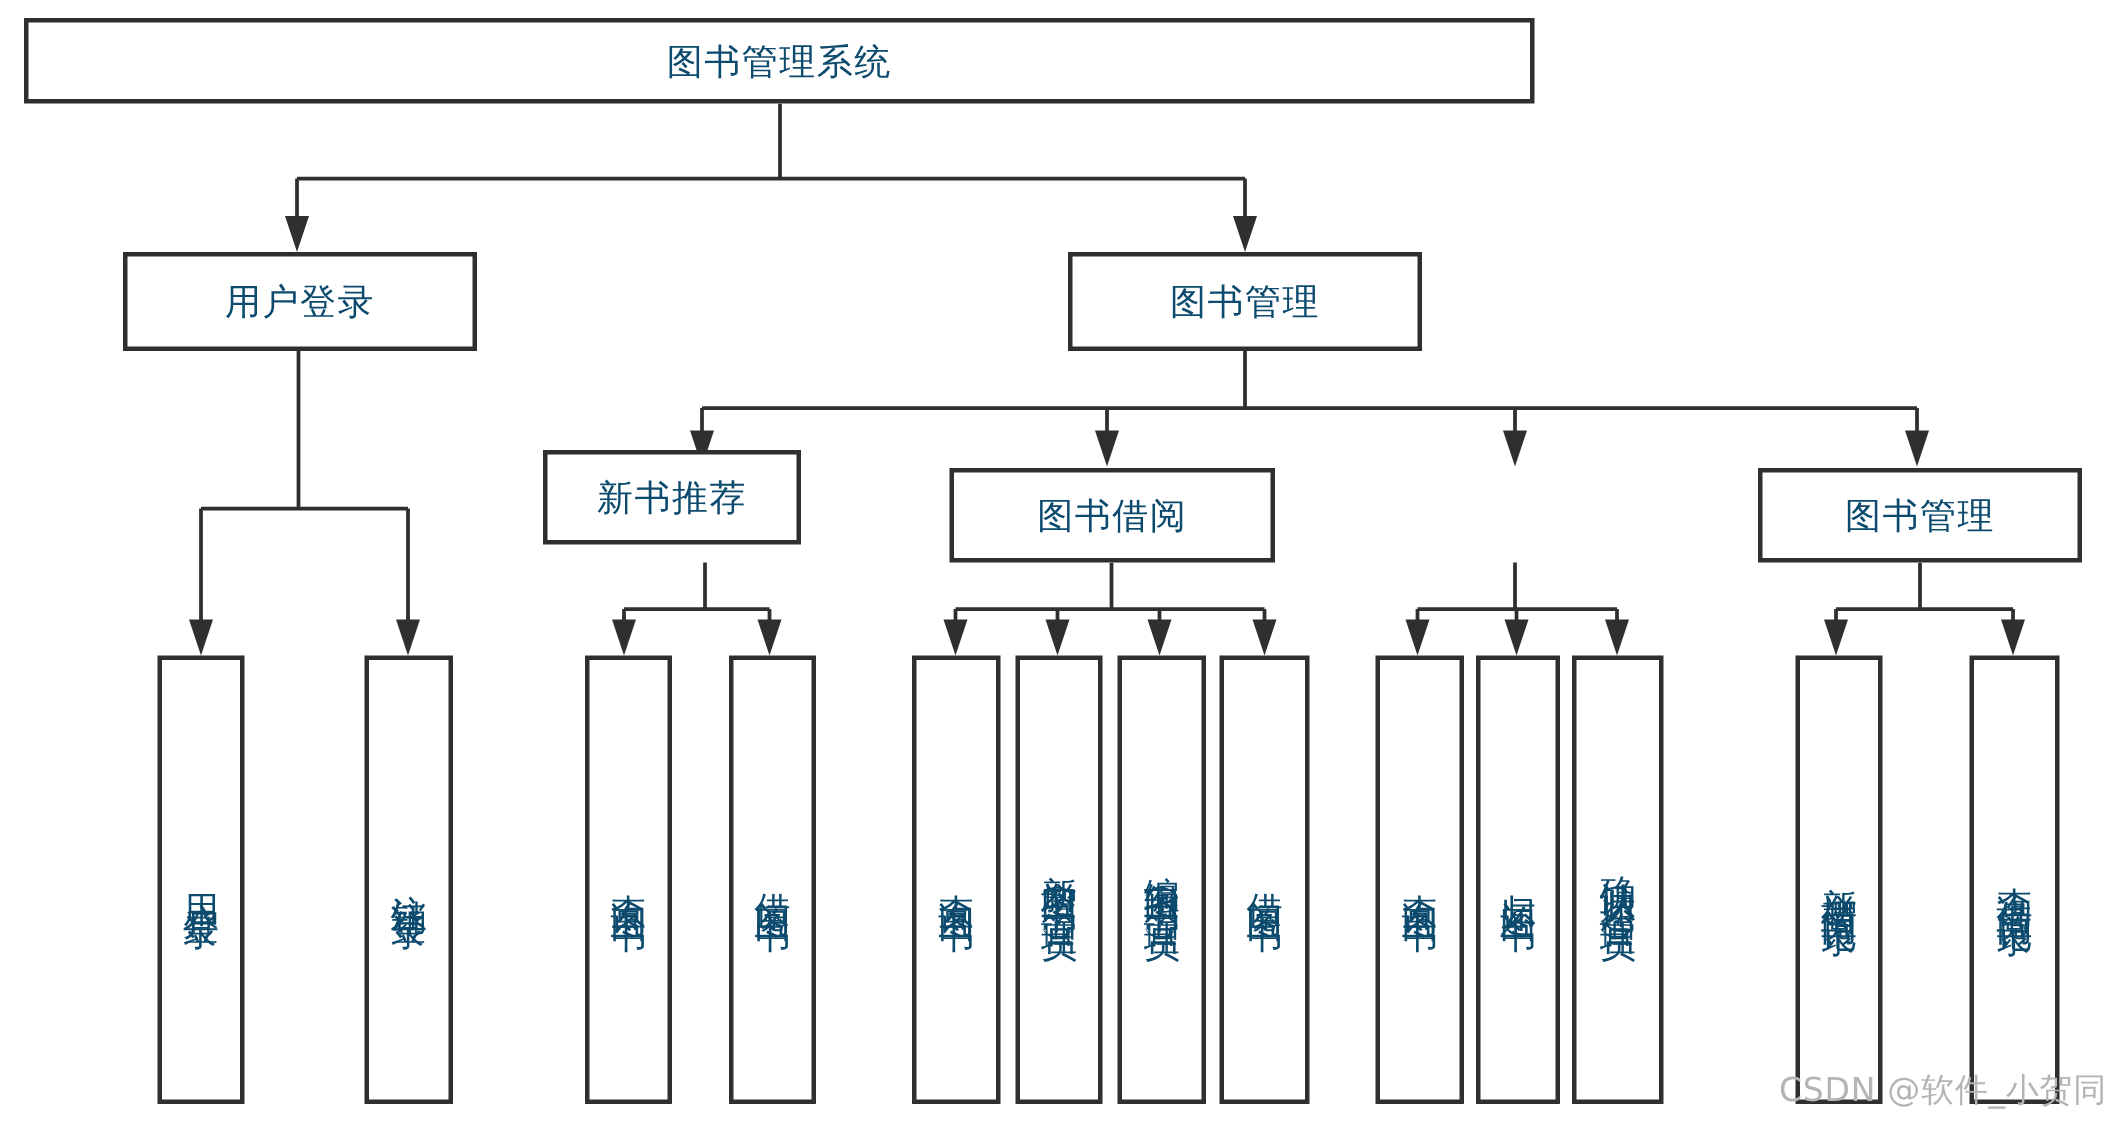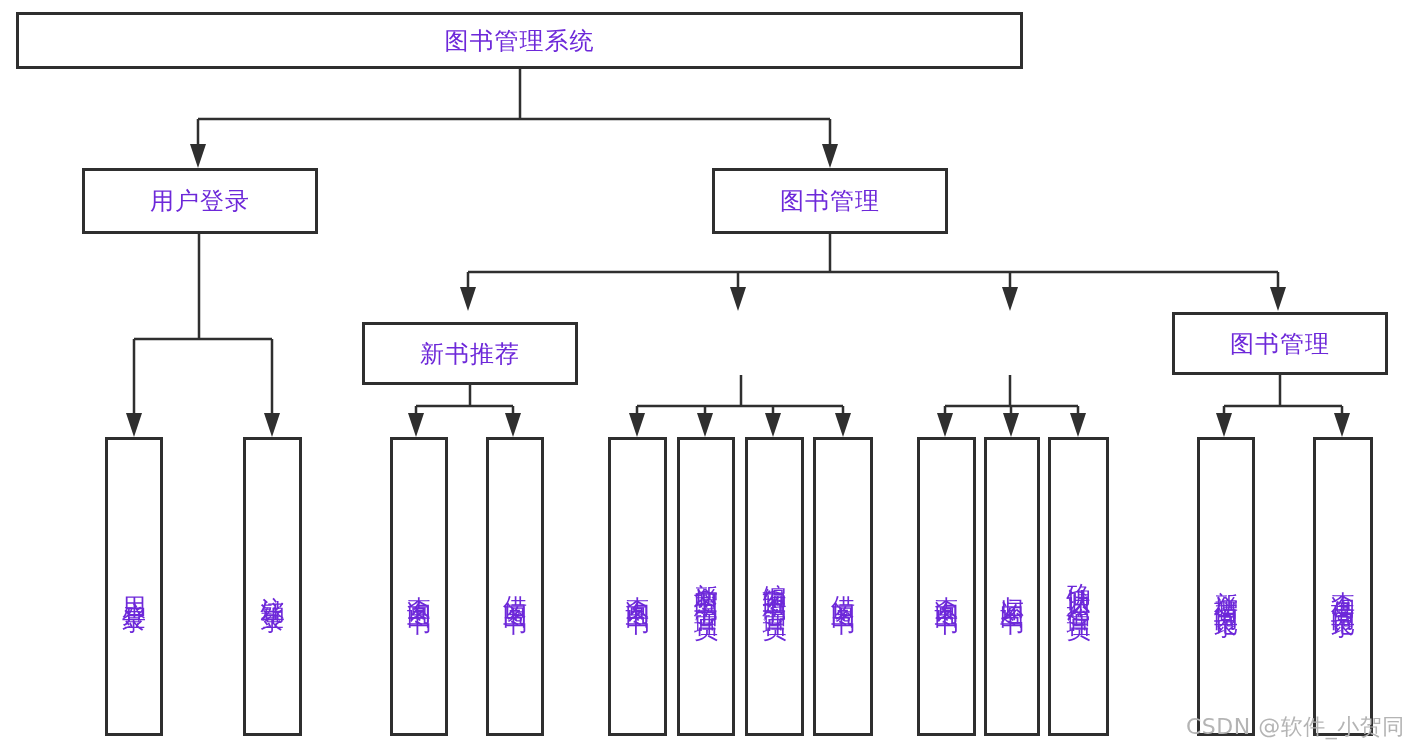--- a/index.html
+++ b/index.html
@@ -4,21 +4,21 @@
 <style>
   html,body{margin:0;padding:0;background:#ffffff;}
   body{font-family:"DejaVu Sans","Liberation Sans",sans-serif;}
   #canvas{position:relative;width:1405px;height:747px;background:#ffffff;overflow:hidden;}
   #connectors{position:absolute;left:0;top:0;width:1405px;height:747px;}
   .box{
     position:absolute;
     box-sizing:border-box;
     border:3px solid #2f2f2f;
     background:#ffffff;
-    color:#6d28d9;
+    color:#0c4a6e;
     display:flex;
     align-items:center;
     justify-content:center;
     z-index:2;
   }
   .box.h{
     font-size:24px;
     letter-spacing:1px;
     white-space:nowrap;
   }
@@ -88,21 +88,22 @@
       <path class="ah" d="M1216 413 L1232 413 L1224 437 Z"></path>
       <path class="ah" d="M1334 413 L1350 413 L1342 437 Z"></path>
     </g>
   </svg>
 
   <div class="box h" style="left:16px;top:12px;width:1007px;height:57px">图书管理系统</div>
 
   <div class="box h" style="left:82px;top:168px;width:236px;height:66px">用户登录</div>
   <div class="box h" style="left:712px;top:168px;width:236px;height:66px">图书管理</div>
 
-  <div class="box h" style="left:362px;top:322px;width:216px;height:63px">新书推荐</div>
+  <div class="box h" style="left:362px;top:300px;width:172px;height:63px">新书推荐</div>
+  <div class="box h" style="left:633px;top:312px;width:217px;height:63px">图书借阅</div>
   <div class="box h" style="left:1172px;top:312px;width:216px;height:63px">图书管理</div>
 
   <div class="box v" style="left:105px;top:437px;width:58px;height:299px">用户登录</div>
   <div class="box v" style="left:243px;top:437px;width:59px;height:299px">注销登录</div>
 
   <div class="box v" style="left:390px;top:437px;width:58px;height:299px">查询图书</div>
   <div class="box v" style="left:486px;top:437px;width:58px;height:299px">借阅图书</div>
 
   <div class="box v" style="left:608px;top:437px;width:59px;height:299px">查询图书</div>
   <div class="box v" style="left:677px;top:437px;width:58px;height:299px">新增图书（管理员）</div>

